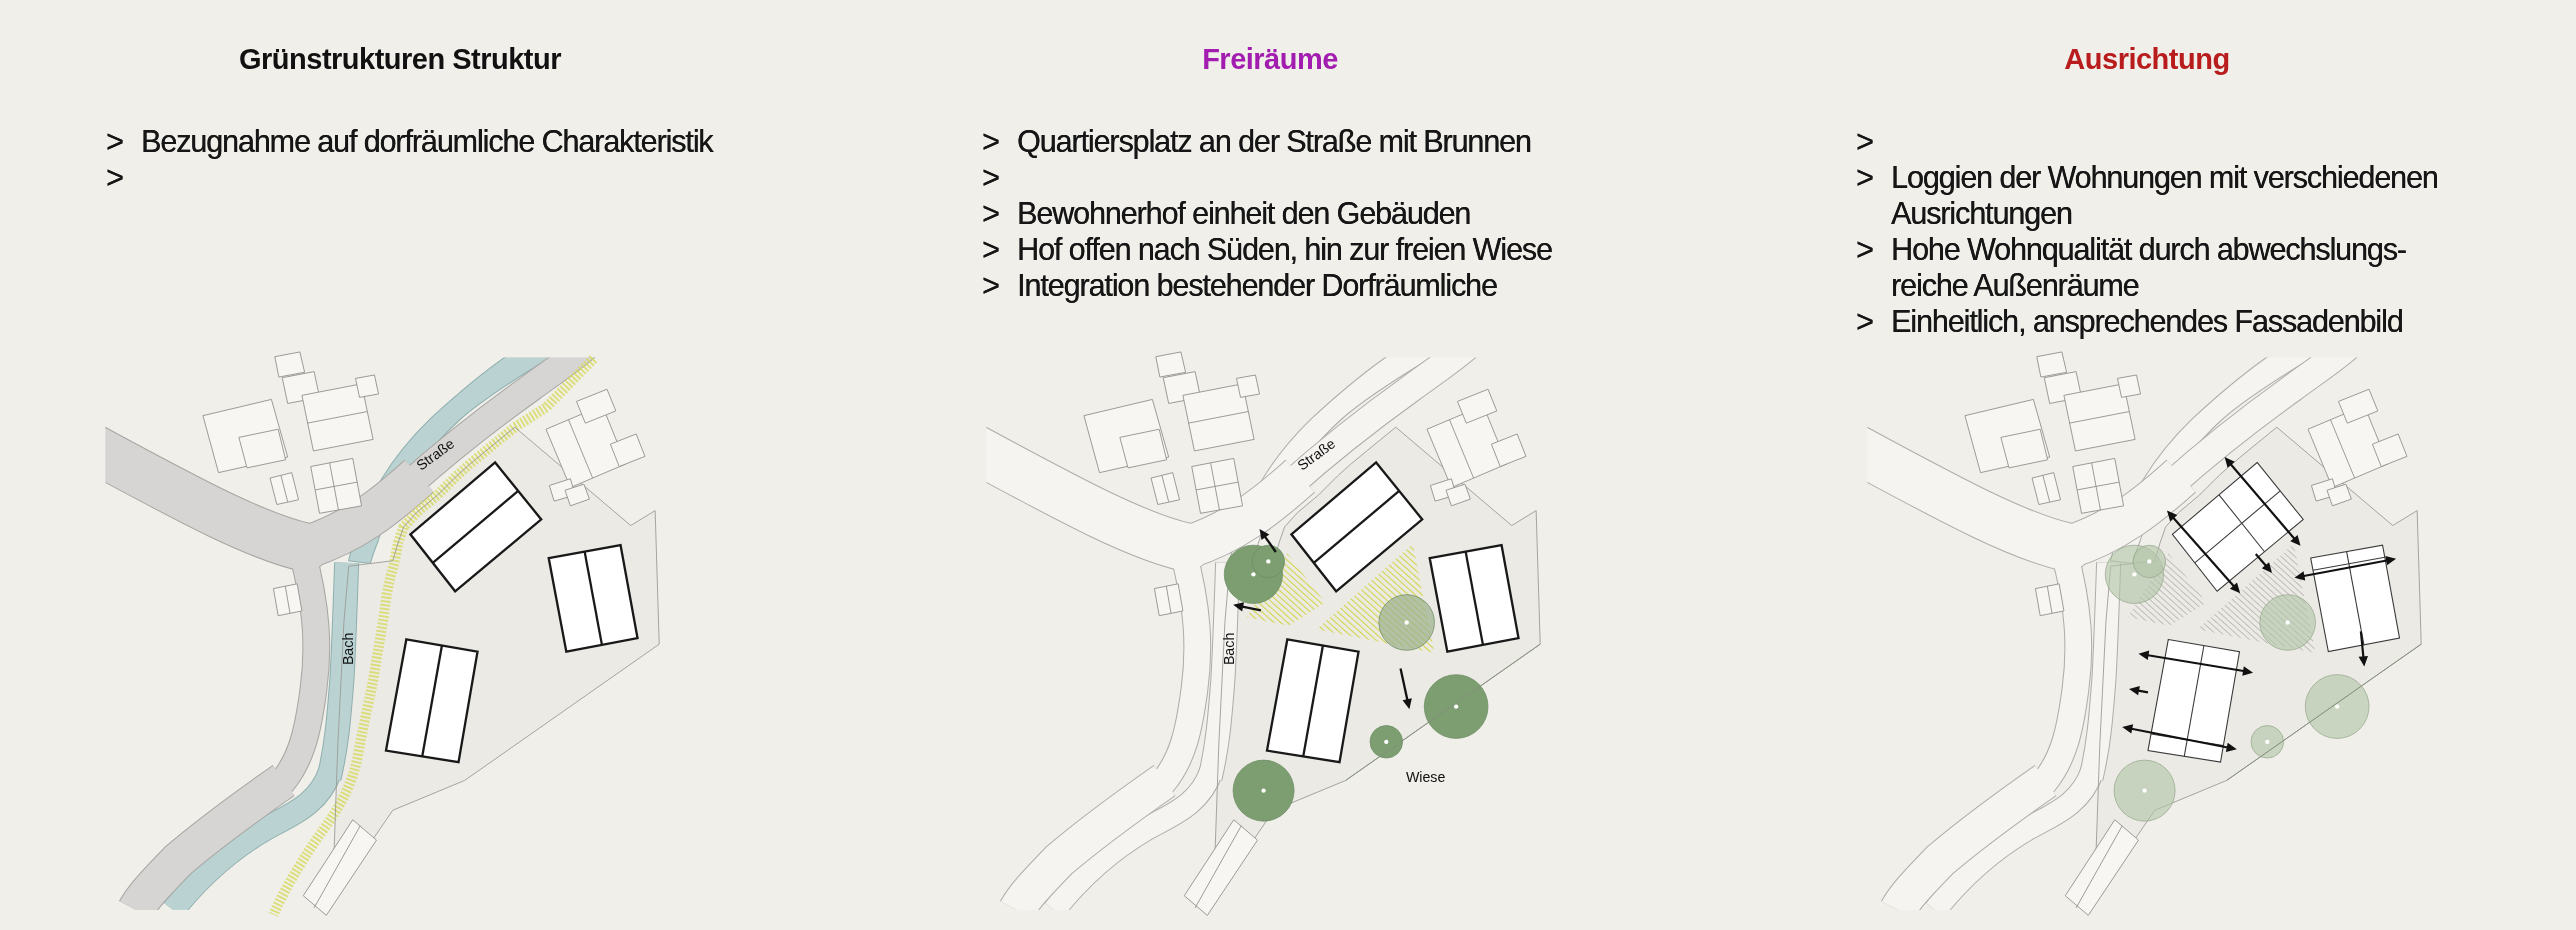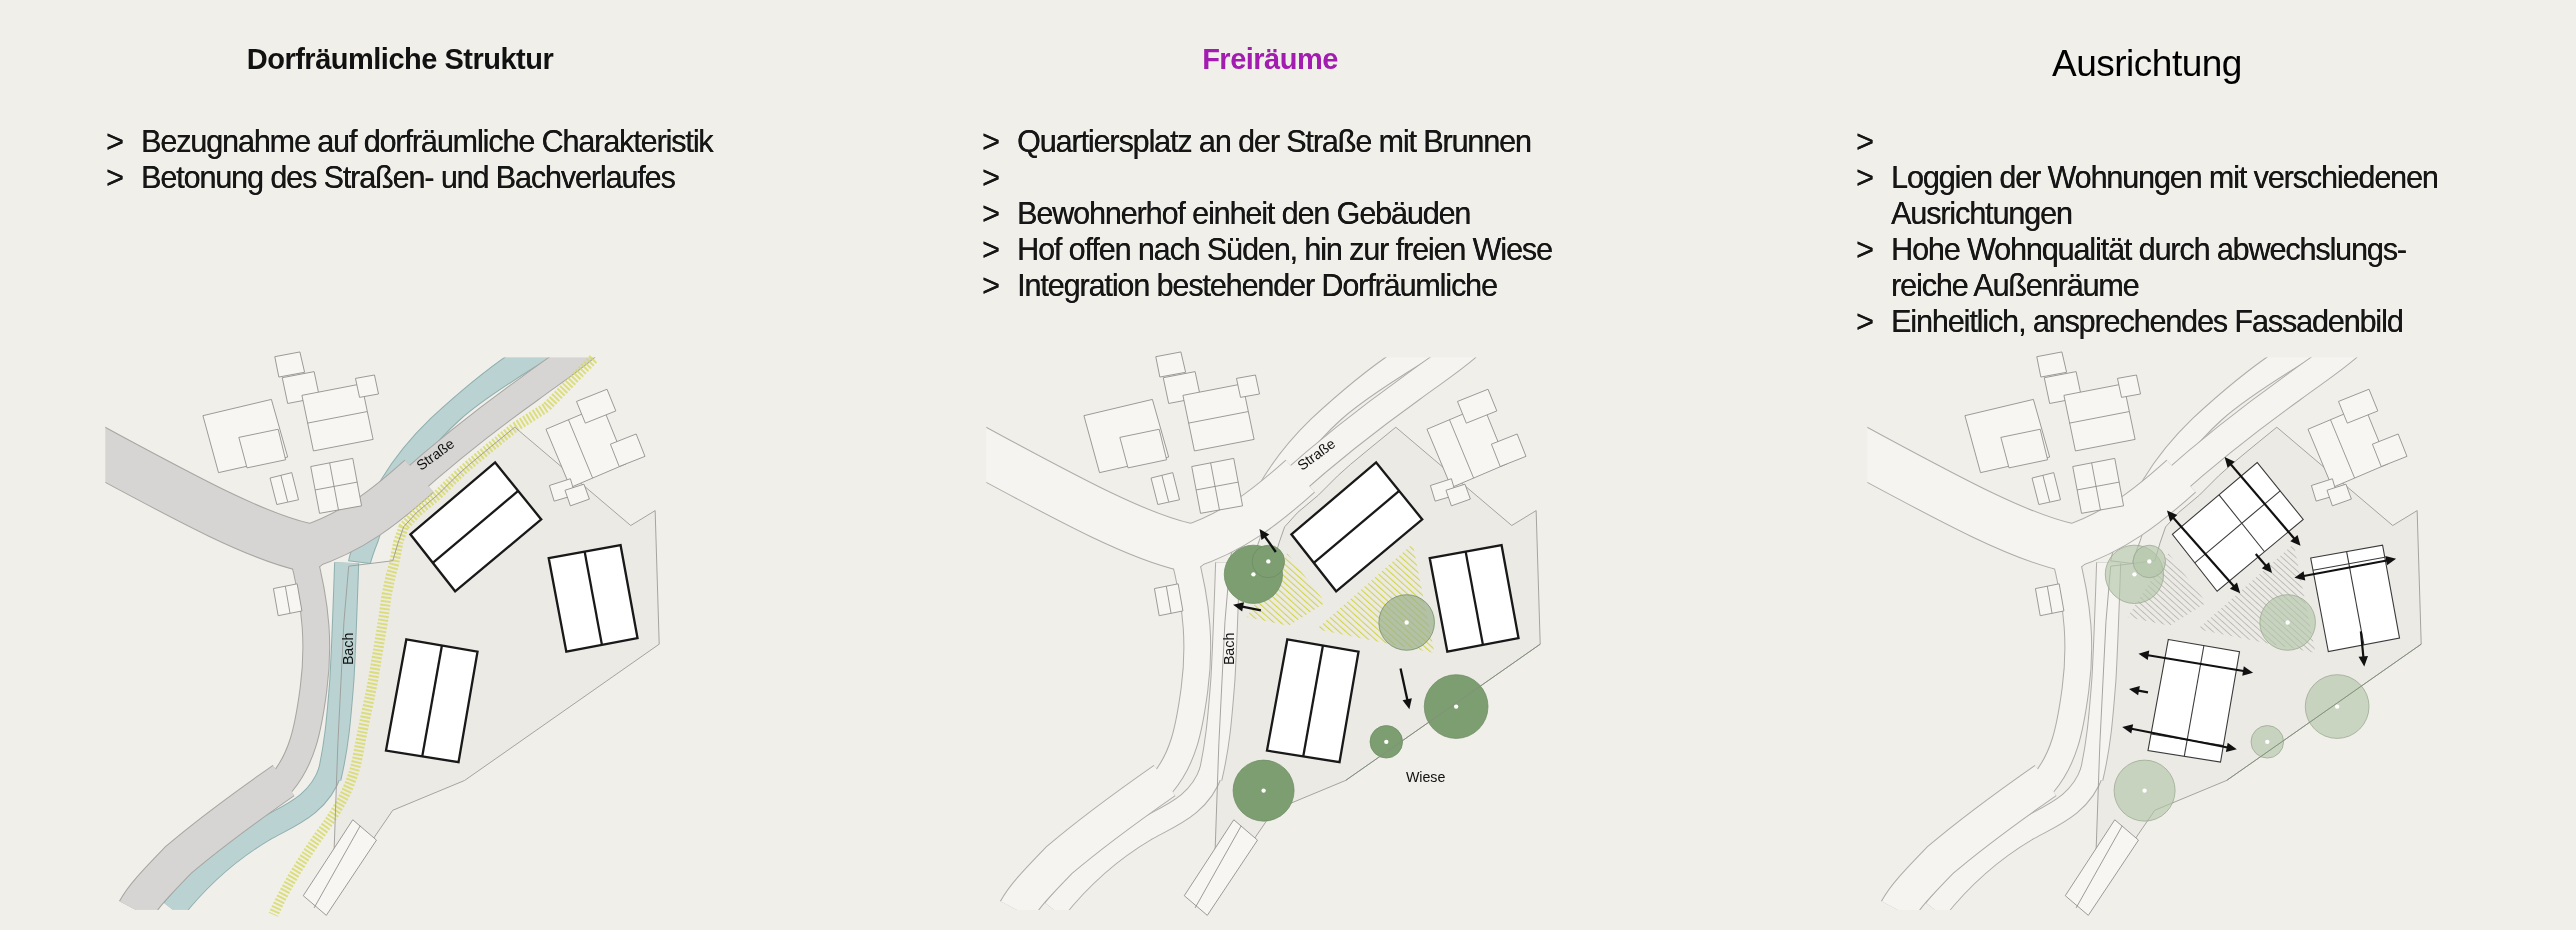--- a/index.html
+++ b/index.html
@@ -1,27 +1,26 @@
 <!DOCTYPE html>
 <html style="font-size:11px"><head><meta charset="utf-8"><style>html,body{margin:0;padding:0}body{width:2576px;height:931px;background:#f0efea;position:relative;overflow:hidden;font-family:"Liberation Sans", sans-serif;}</style></head><body>
 
-<div style="position:absolute;left:129px;top:43px;width:542px;text-align:center;font-weight:bold;font-size:29px;letter-spacing:-0.5px;color:#111">Dorfräumliche Struktur</div>
+<div style="position:absolute;left:129px;top:43px;width:542px;text-align:center;font-weight:bold;font-size:29px;letter-spacing:-0.5px;color:#111">Grünstrukturen Struktur</div>
 
 <div style="position:absolute;left:999px;top:43px;width:542px;text-align:center;font-weight:bold;font-size:29px;letter-spacing:-0.5px;color:#a21caf">Freiräume</div>
 
-<div style="position:absolute;left:1876px;top:43px;width:542px;text-align:center;font-weight:normal;font-size:37px;letter-spacing:-0.5px;color:#000000">Ausrichtung</div>
+<div style="position:absolute;left:1876px;top:43px;width:542px;text-align:center;font-weight:bold;font-size:29px;letter-spacing:-0.5px;color:#b91c1c">Ausrichtung</div>
 
 <div style="position:absolute;left:106px;top:123px;font-size:30.5px;letter-spacing:-1.1px;line-height:36px;color:#161616;white-space:nowrap;text-shadow:0.3px 0 currentColor">
     <div style="display:flex">
       <span style="flex:0 0 35px">&gt;</span>
       <span>Bezugnahme auf dorfräumliche Charakteristik</span>
     </div>
 <div style="display:flex">
       <span style="flex:0 0 35px">&gt;</span>
-      <span>Betonung des Straßen- und Bachverlaufes</span>
     </div>
   </div>
 
 <div style="position:absolute;left:982px;top:123px;font-size:30.5px;letter-spacing:-1.1px;line-height:36px;color:#161616;white-space:nowrap;text-shadow:0.3px 0 currentColor">
     <div style="display:flex">
       <span style="flex:0 0 35px">&gt;</span>
       <span>Quartiersplatz an der Straße mit Brunnen</span>
     </div>
 <div style="display:flex">
       <span style="flex:0 0 35px">&gt;</span>

